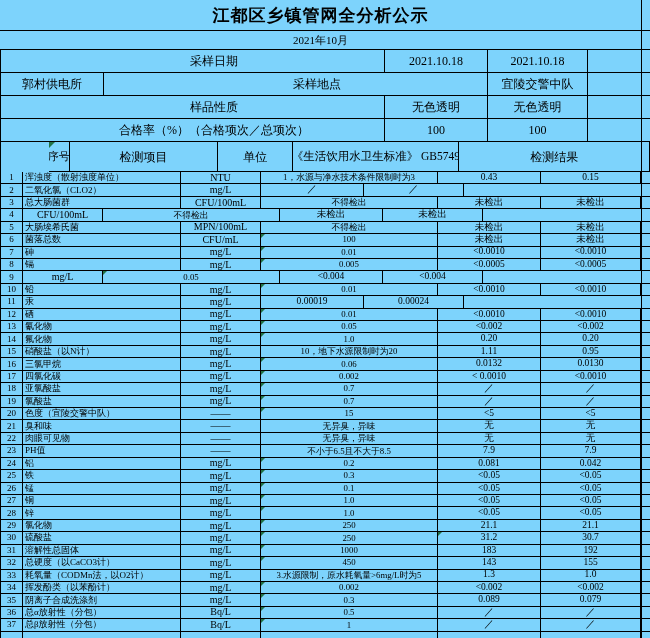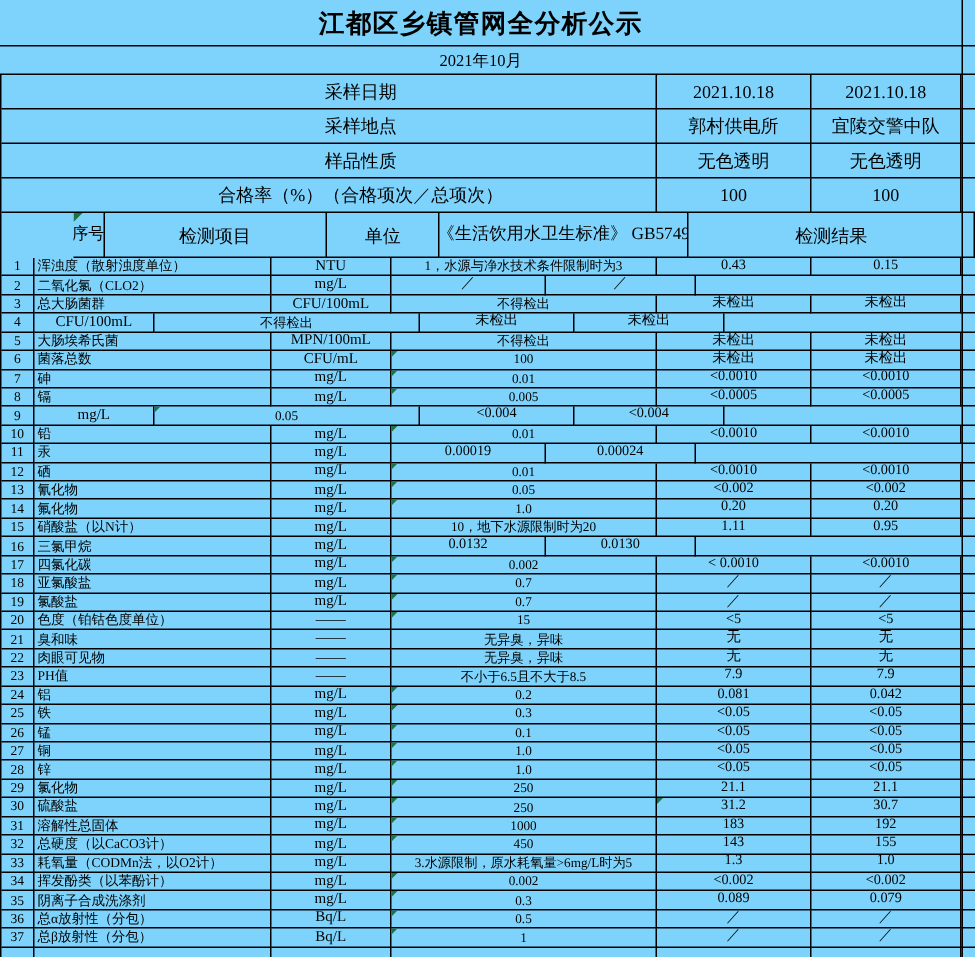--- a/index.html
+++ b/index.html
@@ -13,21 +13,21 @@
   
   .title-row{box-sizing:border-box;height:31px;border-bottom:1px solid var(--border);
              display:flex;align-items:center;}
   .title-inner{width:641px;text-align:center;font-size:17px;font-weight:bold;letter-spacing:1px;}
   .subtitle-row{box-sizing:border-box;height:19px;border-bottom:1px solid var(--border);
                 display:flex;align-items:center;}
   .subtitle-inner{width:641px;text-align:center;font-size:11px;}
   
   .band{border-left:1px solid var(--border);}
   .info-row{display:flex;height:23px;font-size:12px;}
-  .i-label{width:437px;padding-left:43px;}
+  .i-label{width:384px;padding-left:43px;}
   .i-v1{width:103px;}
   .i-v2{width:100px;}
   .c-strip{flex:1;border-right:none;}
   
   .col-header{display:flex;height:30px;font-size:12px;border-left:1px solid var(--border);padding-left:48px;}
   .h-no{width:22px;font-size:11px;}
   .h-item{width:158px;}
   .h-unit{width:80px;}
   .h-std{width:177px;font-size:11.5px;}
   .h-res{width:203px;}
@@ -63,22 +63,22 @@
   </div>
 
   <div class="band">
     <div class="info-row">
       <div class="cell i-label">采样日期</div>
       <div class="cell i-v1">2021.10.18</div>
       <div class="cell i-v2">2021.10.18</div>
       <div class="cell c-strip"></div>
     </div>
     <div class="info-row">
+      <div class="cell i-v1">郭村供电所</div>
       <div class="cell i-label">采样地点</div>
-      <div class="cell i-v1">郭村供电所</div>
       <div class="cell i-v2">宜陵交警中队</div>
       <div class="cell c-strip"></div>
     </div>
     <div class="info-row">
       <div class="cell i-label">样品性质</div>
       <div class="cell i-v1">无色透明</div>
       <div class="cell i-v2">无色透明</div>
       <div class="cell c-strip"></div>
     </div>
     <div class="info-row">
@@ -242,20 +242,21 @@
     <div class="cell c-std">10，地下水源限制时为20</div>
     <div class="cell c-r1">1.11</div>
     <div class="cell c-r2">0.95</div>
     <div class="cell c-strip"></div>
   </div>
 
   <div class="row">
     <div class="cell c-no">16</div>
     <div class="cell c-item">三氯甲烷</div>
     <div class="cell c-unit">mg/L</div>
+    <div class="cell c-std flagged">0.06</div>
     <div class="cell c-r1">0.0132</div>
     <div class="cell c-r2">0.0130</div>
     <div class="cell c-strip"></div>
   </div>
 
   <div class="row">
     <div class="cell c-no">17</div>
     <div class="cell c-item">四氯化碳</div>
     <div class="cell c-unit">mg/L</div>
     <div class="cell c-std flagged">0.002</div>
@@ -279,21 +280,21 @@
     <div class="cell c-item">氯酸盐</div>
     <div class="cell c-unit">mg/L</div>
     <div class="cell c-std flagged">0.7</div>
     <div class="cell c-r1">／</div>
     <div class="cell c-r2">／</div>
     <div class="cell c-strip"></div>
   </div>
 
   <div class="row">
     <div class="cell c-no">20</div>
-    <div class="cell c-item">色度（铂钴色度单位）</div>
+    <div class="cell c-item">色度（宜陵交警中队）</div>
     <div class="cell c-unit">——</div>
     <div class="cell c-std flagged">15</div>
     <div class="cell c-r1">&lt;5</div>
     <div class="cell c-r2">&lt;5</div>
     <div class="cell c-strip"></div>
   </div>
 
   <div class="row">
     <div class="cell c-no">21</div>
     <div class="cell c-item">臭和味</div>

